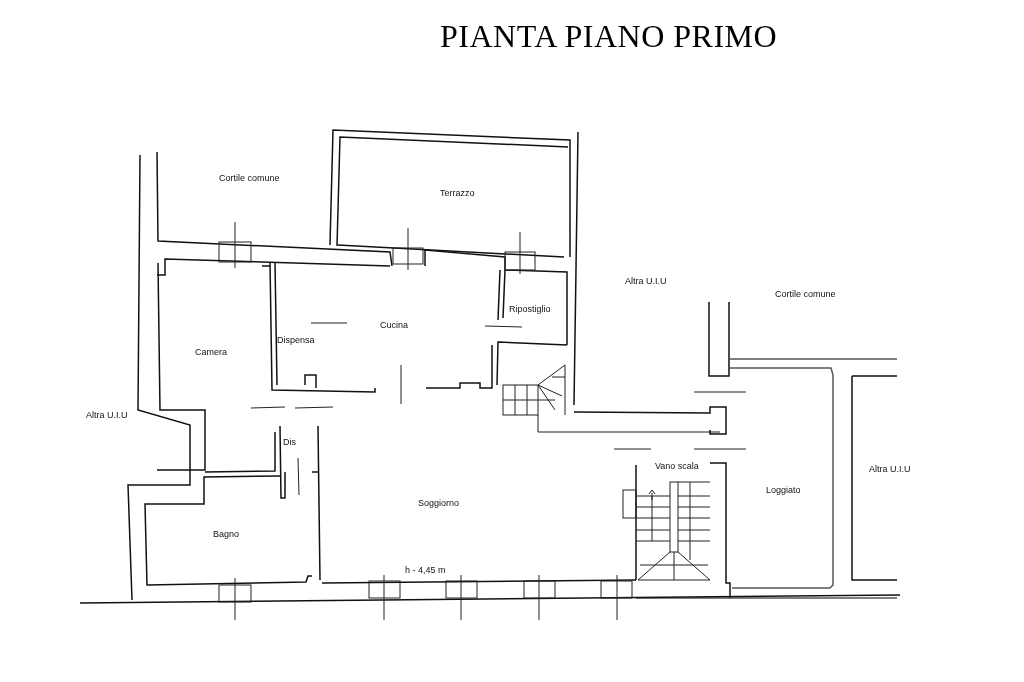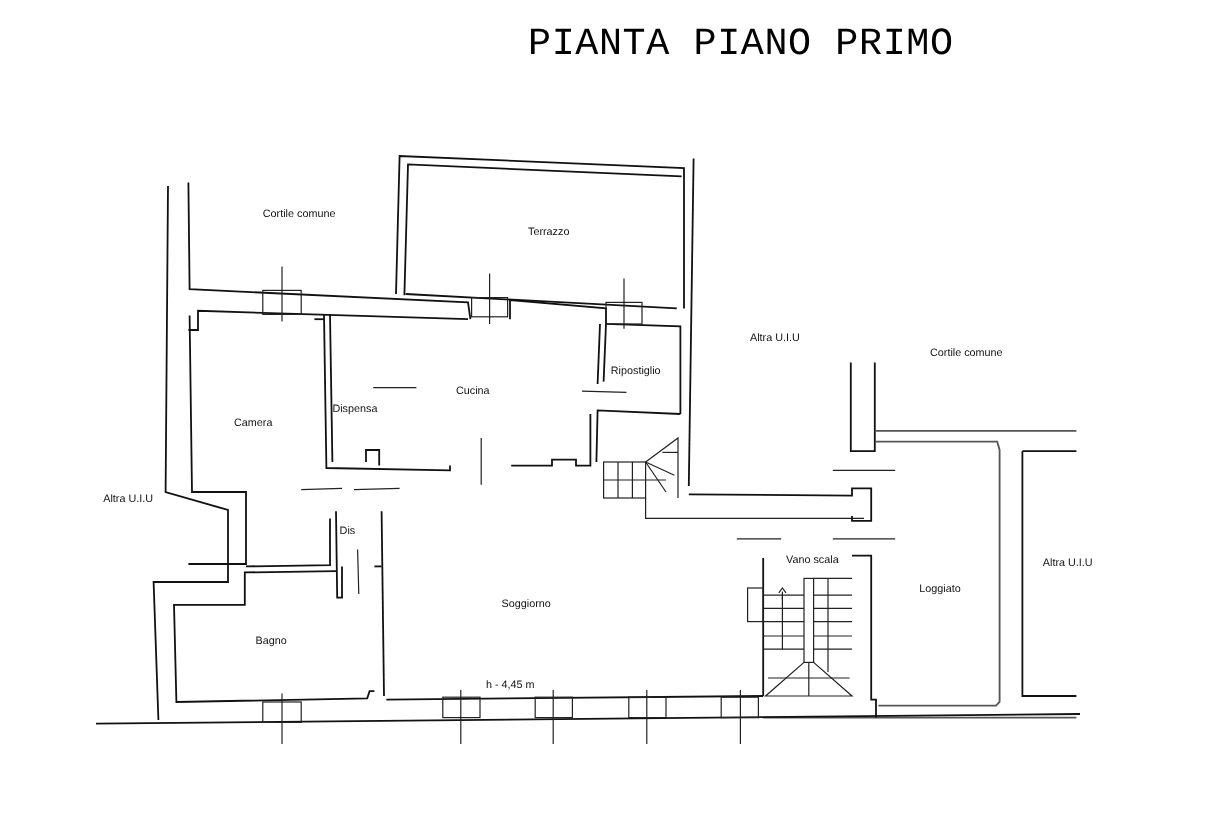--- a/index.html
+++ b/index.html
@@ -1,19 +1,19 @@
 <!DOCTYPE html>
 <html><head>
   <meta charset="utf-8">
   <style>
     html, body { margin: 0; padding: 0; background: #ffffff; }
     body { width: 1024px; height: 682px; position: relative; overflow: hidden; }
     .title {
       position: absolute; left: 440px; top: 18px;
-      font-family: Liberation Mono, monospace; font-size: 32px; color: #000;
+      font-family: Liberation Serif, serif; font-size: 32px; color: #000;
       letter-spacing: 0.5px;
     }
     svg { position: absolute; left: 0; top: 0; }
     .w { fill: none; stroke: #111; stroke-width: 1.5; }
     .w2 { fill: none; stroke: #555; stroke-width: 1.5; }
     .thin { fill: none; stroke: #222; stroke-width: 1; }
     .lbl { font-family: "Liberation Sans", sans-serif; font-size: 9px; fill: #111; }
   </style>
 </head>
 <body>

